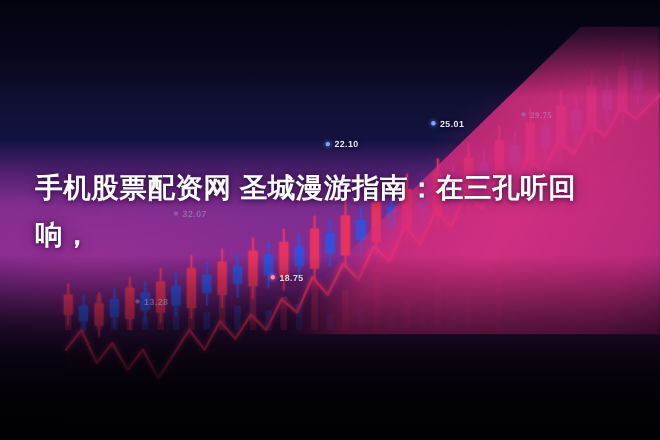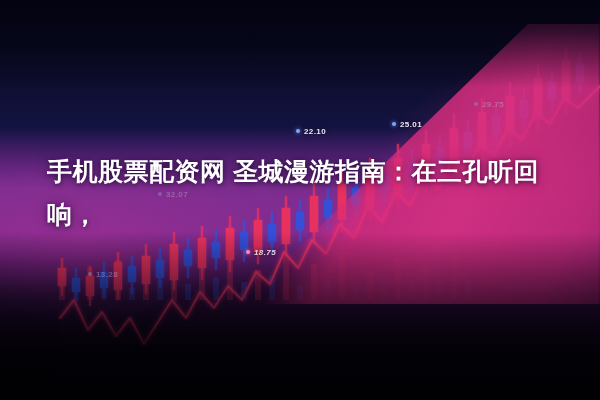--- a/index.html
+++ b/index.html
@@ -102,29 +102,29 @@
     display: inline-block;
     width: 4px; height: 4px;
     margin-right: 4px;
     vertical-align: 1.5px;
     border-radius: 50%;
     background: #7fa4ff;
     box-shadow: 0 0 4px rgba(127,164,255,0.9);
   }
   .price-tag.dim { color: rgba(190,185,215,0.40); text-shadow:none; }
   .price-tag.dim::before { background: rgba(140,150,210,0.45); box-shadow:none; }
-  .price-tag.warm { color: rgba(246,226,240,0.92); font-style: italic; }
+  .price-tag.warm { color: rgba(246,226,240,0.92); }
   .price-tag.warm::before { background: #ff8ac0; box-shadow: 0 0 4px rgba(255,138,192,0.9); }
 
   
   #headline {
     position: absolute;
     left: 0; right: 0;
     top: 150px;
-    padding: 0 41px;
+    padding: 0 26px;
     box-sizing: border-box;
     text-align: center;
     color: #ffffff;
     font-size: 25px;
     font-weight: 700;
     line-height: 43px;
     letter-spacing: 0.5px;
     text-shadow: 0 1px 5px rgba(20,0,40,0.70), 0 0 14px rgba(40,0,60,0.45);
     pointer-events: none;
   }
@@ -277,25 +277,25 @@
         <path d="M60 318 L74 300 L88 330 L102 312 L116 336 L130 318 L144 344 L158 322 L172 300 L186 318 L200 292 L214 308 L228 286 L242 300 L256 272 L270 284 L284 252 L298 268 L312 240 L326 254 L340 224 L354 238 L368 206 L382 222 L396 192 L410 206 L424 176 L438 190 L452 160 L466 172 L480 144 L494 156 L508 128 L522 140 L536 112 L550 124 L564 98 L578 108 L600 86 L 600 400 L 60 400 Z" fill="url(#lineFillGrad)"></path>
         <path d="M60 318 L74 300 L88 330 L102 312 L116 336 L130 318 L144 344 L158 322 L172 300 L186 318 L200 292 L214 308 L228 286 L242 300 L256 272 L270 284 L284 252 L298 268 L312 240 L326 254 L340 224 L354 238 L368 206 L382 222 L396 192 L410 206 L424 176 L438 190 L452 160 L466 172 L480 144 L494 156 L508 128 L522 140 L536 112 L550 124 L564 98 L578 108 L600 86" fill="none" stroke="#f0336a" stroke-width="2.1" stroke-linejoin="round" stroke-linecap="round" filter="url(#softGlow)"></path>
       </g>
   </svg>
 
   <div class="layer" id="bg-wedge"></div>
   <div class="layer" id="bg-top-fade"></div>
   <div class="layer" id="bg-bottom-fade"></div>
 
   <div id="tag-layer">
-      <div class="price-tag dim" style="left: 88px; top: 270px;">13.28</div>
+      <div class="price-tag dim" style="left: 88px; top: 270px; padding-left: 35px;">13.28</div>
       <div class="price-tag dim" style="left: 158px; top: 190px;">32.07</div>
       <div class="price-tag warm" style="left: 246px; top: 248px;">18.75</div>
       <div class="price-tag" style="left: 296px; top: 127px;">22.10</div>
-      <div class="price-tag" style="left: 392px; top: 120px; text-align: right;">25.01</div>
-      <div class="price-tag dim" style="left: 474px; top: 100px;">29.75</div>
+      <div class="price-tag" style="left: 392px; top: 108px; text-align: right;">25.01</div>
+      <div class="price-tag dim" style="left: 474px; top: 100px; font-family: Liberation Serif, serif;">29.75</div>
     </div>
 
   <div id="headline">
     <span class="line line1">手机股票配资网 圣城漫游指南：在三孔听回响，</span>
   </div>
 
 </div>
 
 </body></html>

